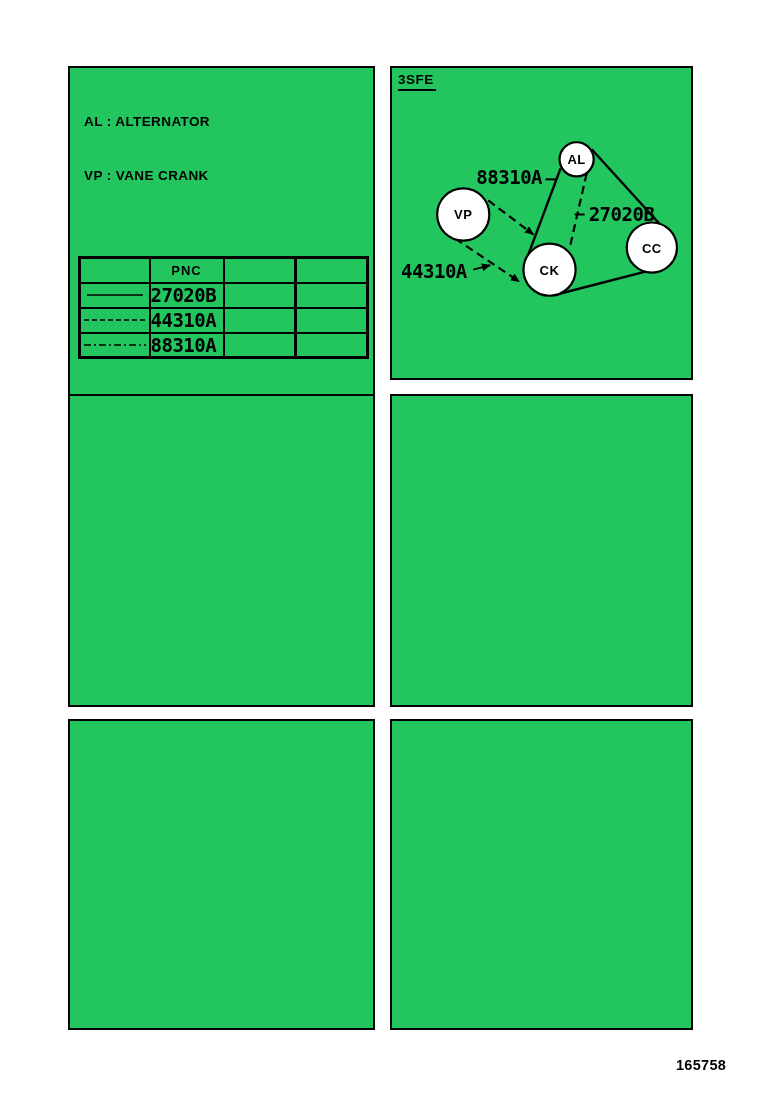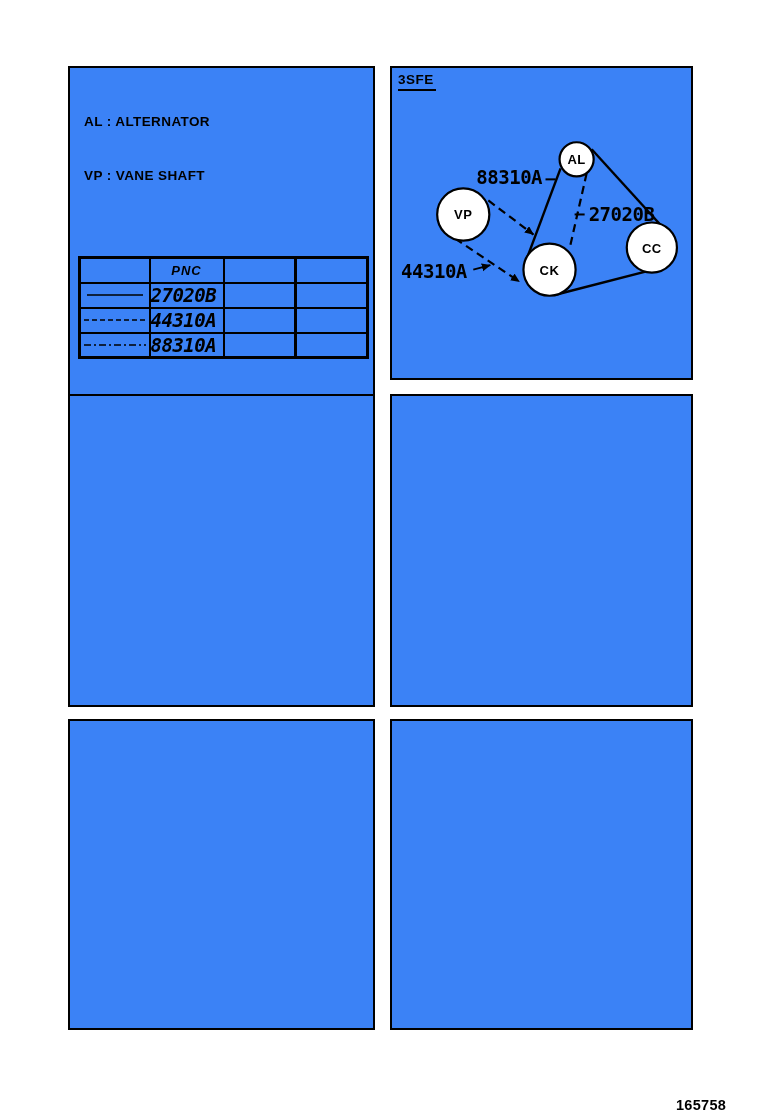--- a/index.html
+++ b/index.html
@@ -1,70 +1,70 @@
 <!DOCTYPE html>
 <html><head>
 <meta charset="utf-8">
 <style>
   html,body{margin:0;padding:0;}
   body{
     width:760px;height:1112px;background:#ffffff;color:#000;
     font-family:"Liberation Sans",sans-serif;position:relative;overflow:hidden;
   }
   .page{position:absolute;left:0;top:0;width:760px;height:1112px;background:#fff;}
-  .panel{position:absolute;border:2.5px solid #000;background:#3b82f6;box-sizing:border-box;}
+  .panel{position:absolute;border:2.5px solid #000;background:#22c55e;box-sizing:border-box;}
   
   #p-legend {left:68px;  top:66px;  width:307px; height:392px;}
   #p-diagram{left:390px; top:66px;  width:303px; height:314px;}
   #p-e1{left:68px;  top:394px; width:307px; height:313px;}
   #p-e2{left:390px; top:394px; width:303px; height:313px;}
   #p-e3{left:68px;  top:719px; width:307px; height:311px;}
   #p-e4{left:390px; top:719px; width:303px; height:311px;}
 
   
   .legend{position:absolute;left:14px;top:9px;
     font-weight:bold;font-size:13.5px;letter-spacing:0.4px;line-height:18px;white-space:pre;}
 
   
   table.pnc-table{position:absolute;left:8px;top:188px;border-collapse:collapse;
     table-layout:fixed;width:288px;height:100px;border:3px solid #000;}
   table.pnc-table td{border:2px solid #000;padding:0;height:25px;box-sizing:border-box;overflow:hidden;}
   td.c1{width:70px;text-align:center;vertical-align:middle;}
-  td.c2{width:74px;font-style:italic;}
+  td.c2{width:74px;}
   td.c3{width:72px;border-right-width:3px !important;}
   td.c4{width:72px;}
   td.hdr{font-weight:bold;font-size:13px;text-align:center;vertical-align:middle;letter-spacing:1px;}
   td.pnc{font-family:"DejaVu Sans Mono",monospace;font-weight:bold;font-size:19px;
     text-align:left;vertical-align:middle;padding-left:1px;letter-spacing:-0.5px;}
   .ls-svg{display:block;margin:0 auto;}
 
   
   .engine-code{position:absolute;left:6px;top:4px;font-weight:bold;font-size:13.5px;
     letter-spacing:0.5px;border-bottom:2px solid #000;padding:0 2px 2px 0;}
   svg.belt{position:absolute;left:0;top:0;width:100%;height:100%;}
   svg.belt line, svg.belt circle{stroke:#000;}
   .pulley{fill:#fff;stroke-width:2.2px;}
   .belt-solid{stroke-width:2.4px;}
   .belt-dashed{stroke-width:2.2px;}
   .pulley-label{font-family:"Liberation Sans",sans-serif;font-weight:bold;font-size:13px;
     text-anchor:middle;letter-spacing:0.5px;fill:#000;}
   .pn-label{font-family:"DejaVu Sans Mono",monospace;font-weight:bold;font-size:19px;
     letter-spacing:-0.5px;fill:#000;}
 
-  .page-number{position:absolute;left:676px;top:1057px;font-weight:bold;font-size:14.5px;letter-spacing:0.3px;margin-top:40px;}
+  .page-number{position:absolute;left:676px;top:1057px;font-weight:bold;font-size:14.5px;letter-spacing:0.3px;}
 </style>
 </head>
 <body>
 
 <div class="page">
 
   <section class="panel" id="p-legend">
     <div class="legend">
       <div>AL : ALTERNATOR</div>
-      <div>VP : VANE SHAFT</div>
+      <div>VP : VANE CRANK</div>
     </div>
 
     <table class="pnc-table">
       <tbody>
           <tr>
         <td class="c1"></td>
         <td class="c2 hdr">PNC</td>
         <td class="c3"></td>
         <td class="c4"></td>
       </tr>

